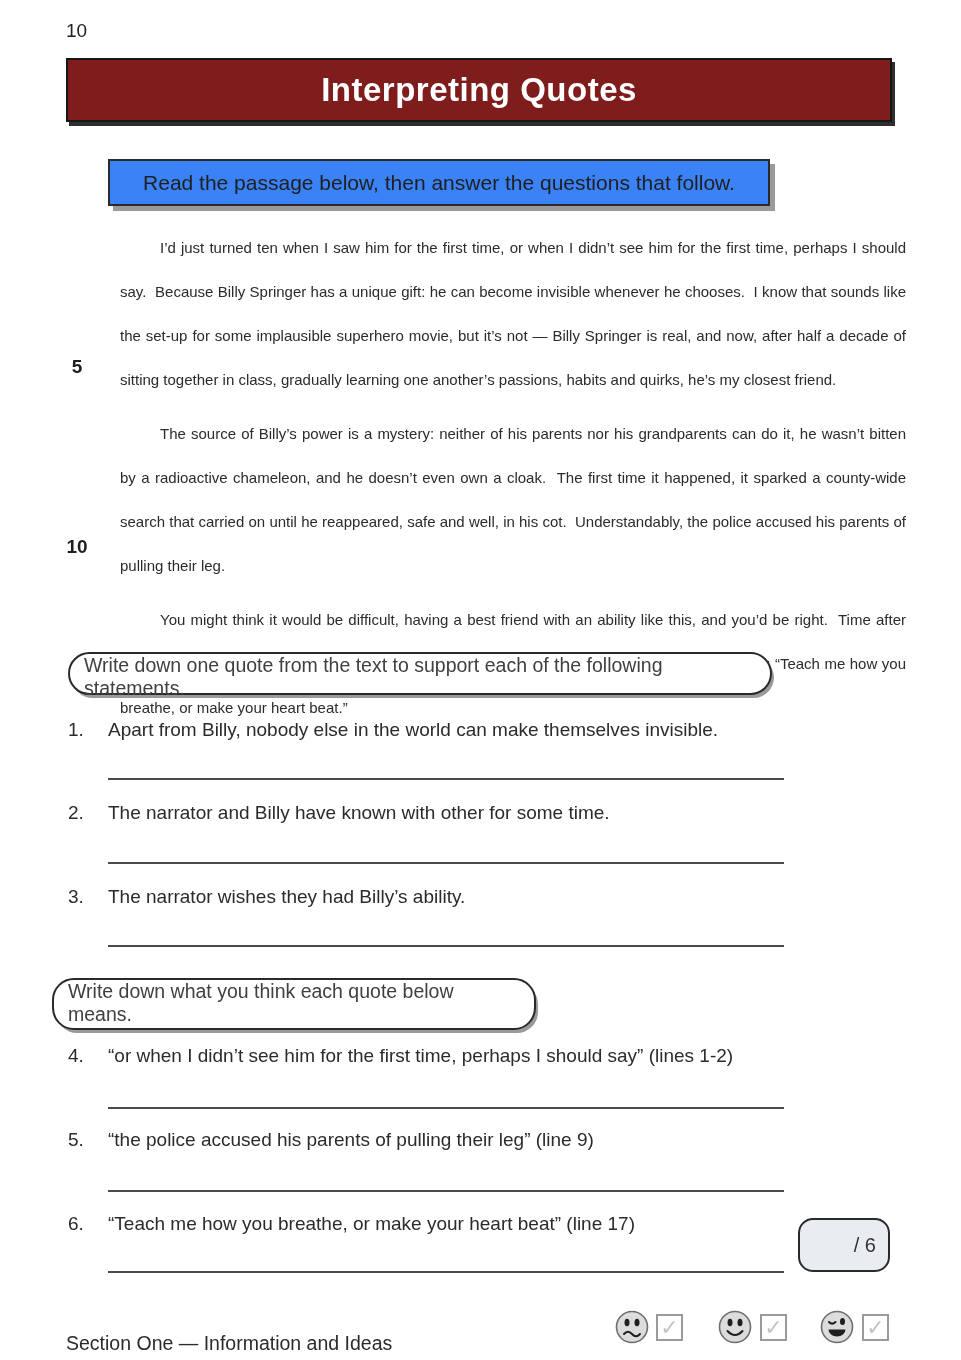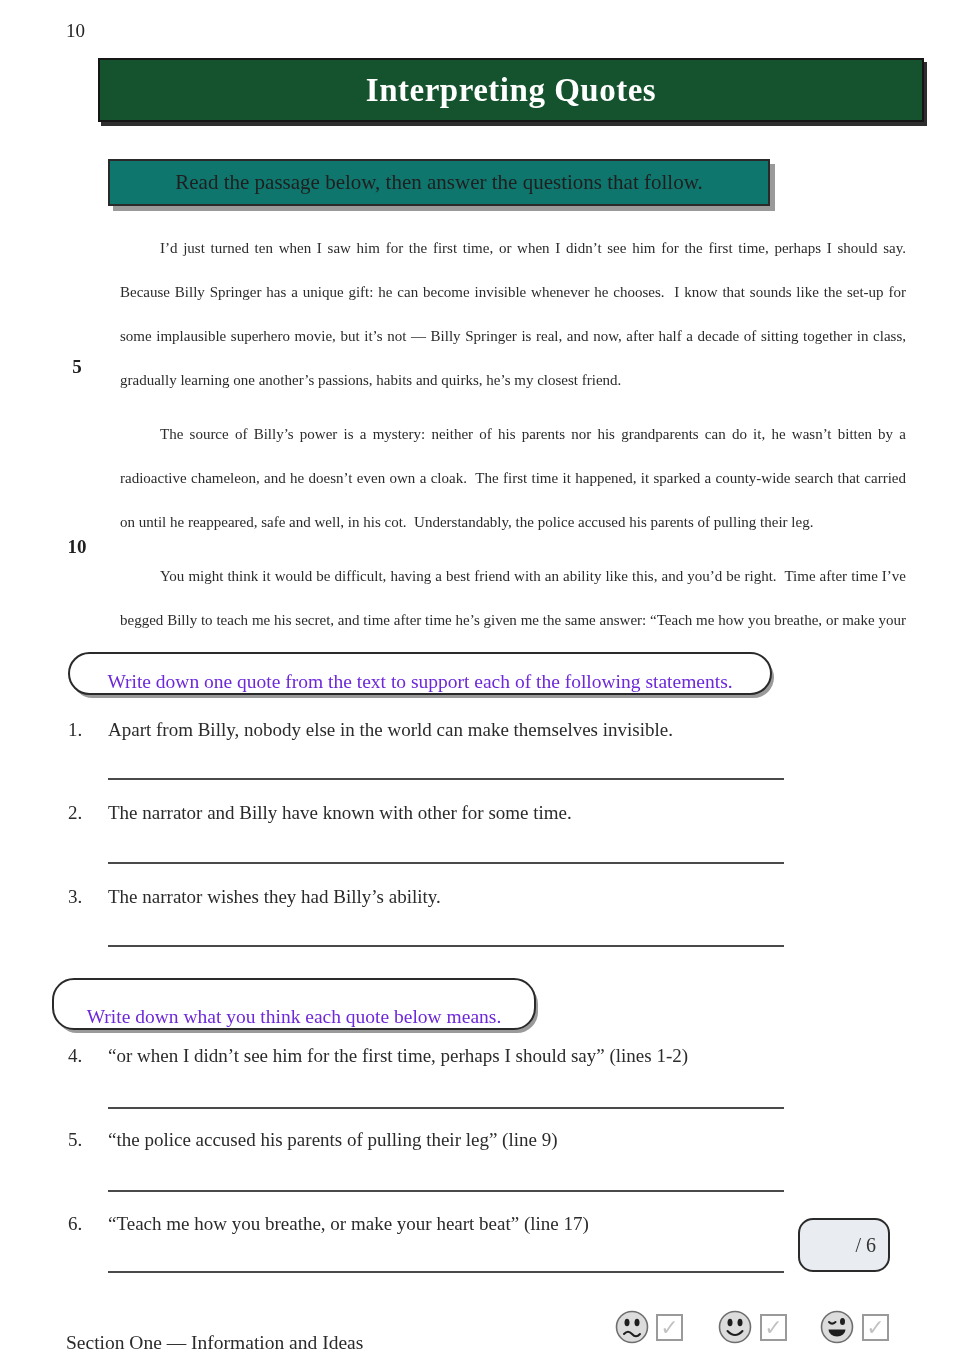--- a/index.html
+++ b/index.html
@@ -3,52 +3,52 @@
 <meta charset="utf-8">
 <style>
   * { margin: 0; padding: 0; box-sizing: border-box; }
   html, body { background: #ffffff; }
   body {
     font-family: "Liberation Sans", sans-serif;
     color: #2b2b2b;
     width: 961px; height: 1360px;
     position: relative;
   }
-  .page { position: absolute; inset: 0; width: 961px; height: 1360px; background: #fff; overflow: hidden; font-family: Liberation Serif, serif; }
+  .page { position: absolute; inset: 0; width: 961px; height: 1360px; background: #fff; overflow: hidden; }
 
   .page-number { position: absolute; left: 66px; top: 20px; font-size: 19px; color: #222; }
 
   .title-bar {
     position: absolute; left: 66px; top: 58px; width: 826px; height: 64px;
-    background: #14532d; border: 2px solid #161616;
+    background: #7f1d1d; border: 2px solid #161616;
     box-shadow: 3px 4px 0 #2e2e2e;
-    display: flex; align-items: center; justify-content: center; margin-left: 32px;
+    display: flex; align-items: center; justify-content: center;
   }
   .title-bar h1 { color: #ffffff; font-size: 33px; font-weight: bold; letter-spacing: 0.5px; }
 
   .instruction-box {
     position: absolute; left: 108px; top: 159px; width: 662px; height: 47px;
-    background: #0f766e; border: 2px solid #2a2a2a; box-shadow: 5px 5px 0 #9a9a9a;
+    background: #3b82f6; border: 2px solid #2a2a2a; box-shadow: 5px 5px 0 #9a9a9a;
     display: flex; align-items: center; justify-content: center;
     font-size: 21px; color: #1f1f1f;
   }
 
   .passage { position: absolute; left: 120px; top: 226px; width: 786px; font-size: 15px; line-height: 44px; text-align: justify; color: #2b2b2b; }
   .passage p { text-indent: 40px; white-space: pre-wrap; margin-bottom: 10px; }
   .passage p:last-child { margin-bottom: 3px; }
   .line-marker { position: absolute; left: 58px; width: 38px; text-align: center; font-size: 19px; font-weight: bold; color: #1f1f1f; }
   .line-marker.m5  { top: 356px; }
   .line-marker.m10 { top: 536px; }
 
   .task-box {
     position: absolute; background: #fff;
     border: 2px solid #2a2a2a; border-radius: 22px;
     box-shadow: 3px 4px 0 -1px #9a9a9a;
-    display: flex; align-items: flex-end; justify-content: center;
-    font-size: 19.5px; color: #6d28d9; padding: 0 14px;
+    display: flex; align-items: flex-start; justify-content: center;
+    font-size: 19.5px; color: #404040; padding: 0 14px;
   }
   .task-box.one { left: 68px; top: 652px; width: 704px; height: 43px; }
   .task-box.two { left: 52px; top: 978px; width: 484px; height: 52px; }
 
   .question { position: absolute; left: 68px; width: 760px; display: flex; font-size: 19px; color: #2b2b2b; }
   .question .q-num { width: 40px; flex: 0 0 40px; }
   .q1 { top: 719px; } .q2 { top: 802px; } .q3 { top: 886px; }
   .q4 { top: 1045px; } .q5 { top: 1129px; } .q6 { top: 1213px; }
 
   .answer-line { position: absolute; left: 108px; width: 676px; height: 0; border-top: 2px solid #4a4a4a; }

